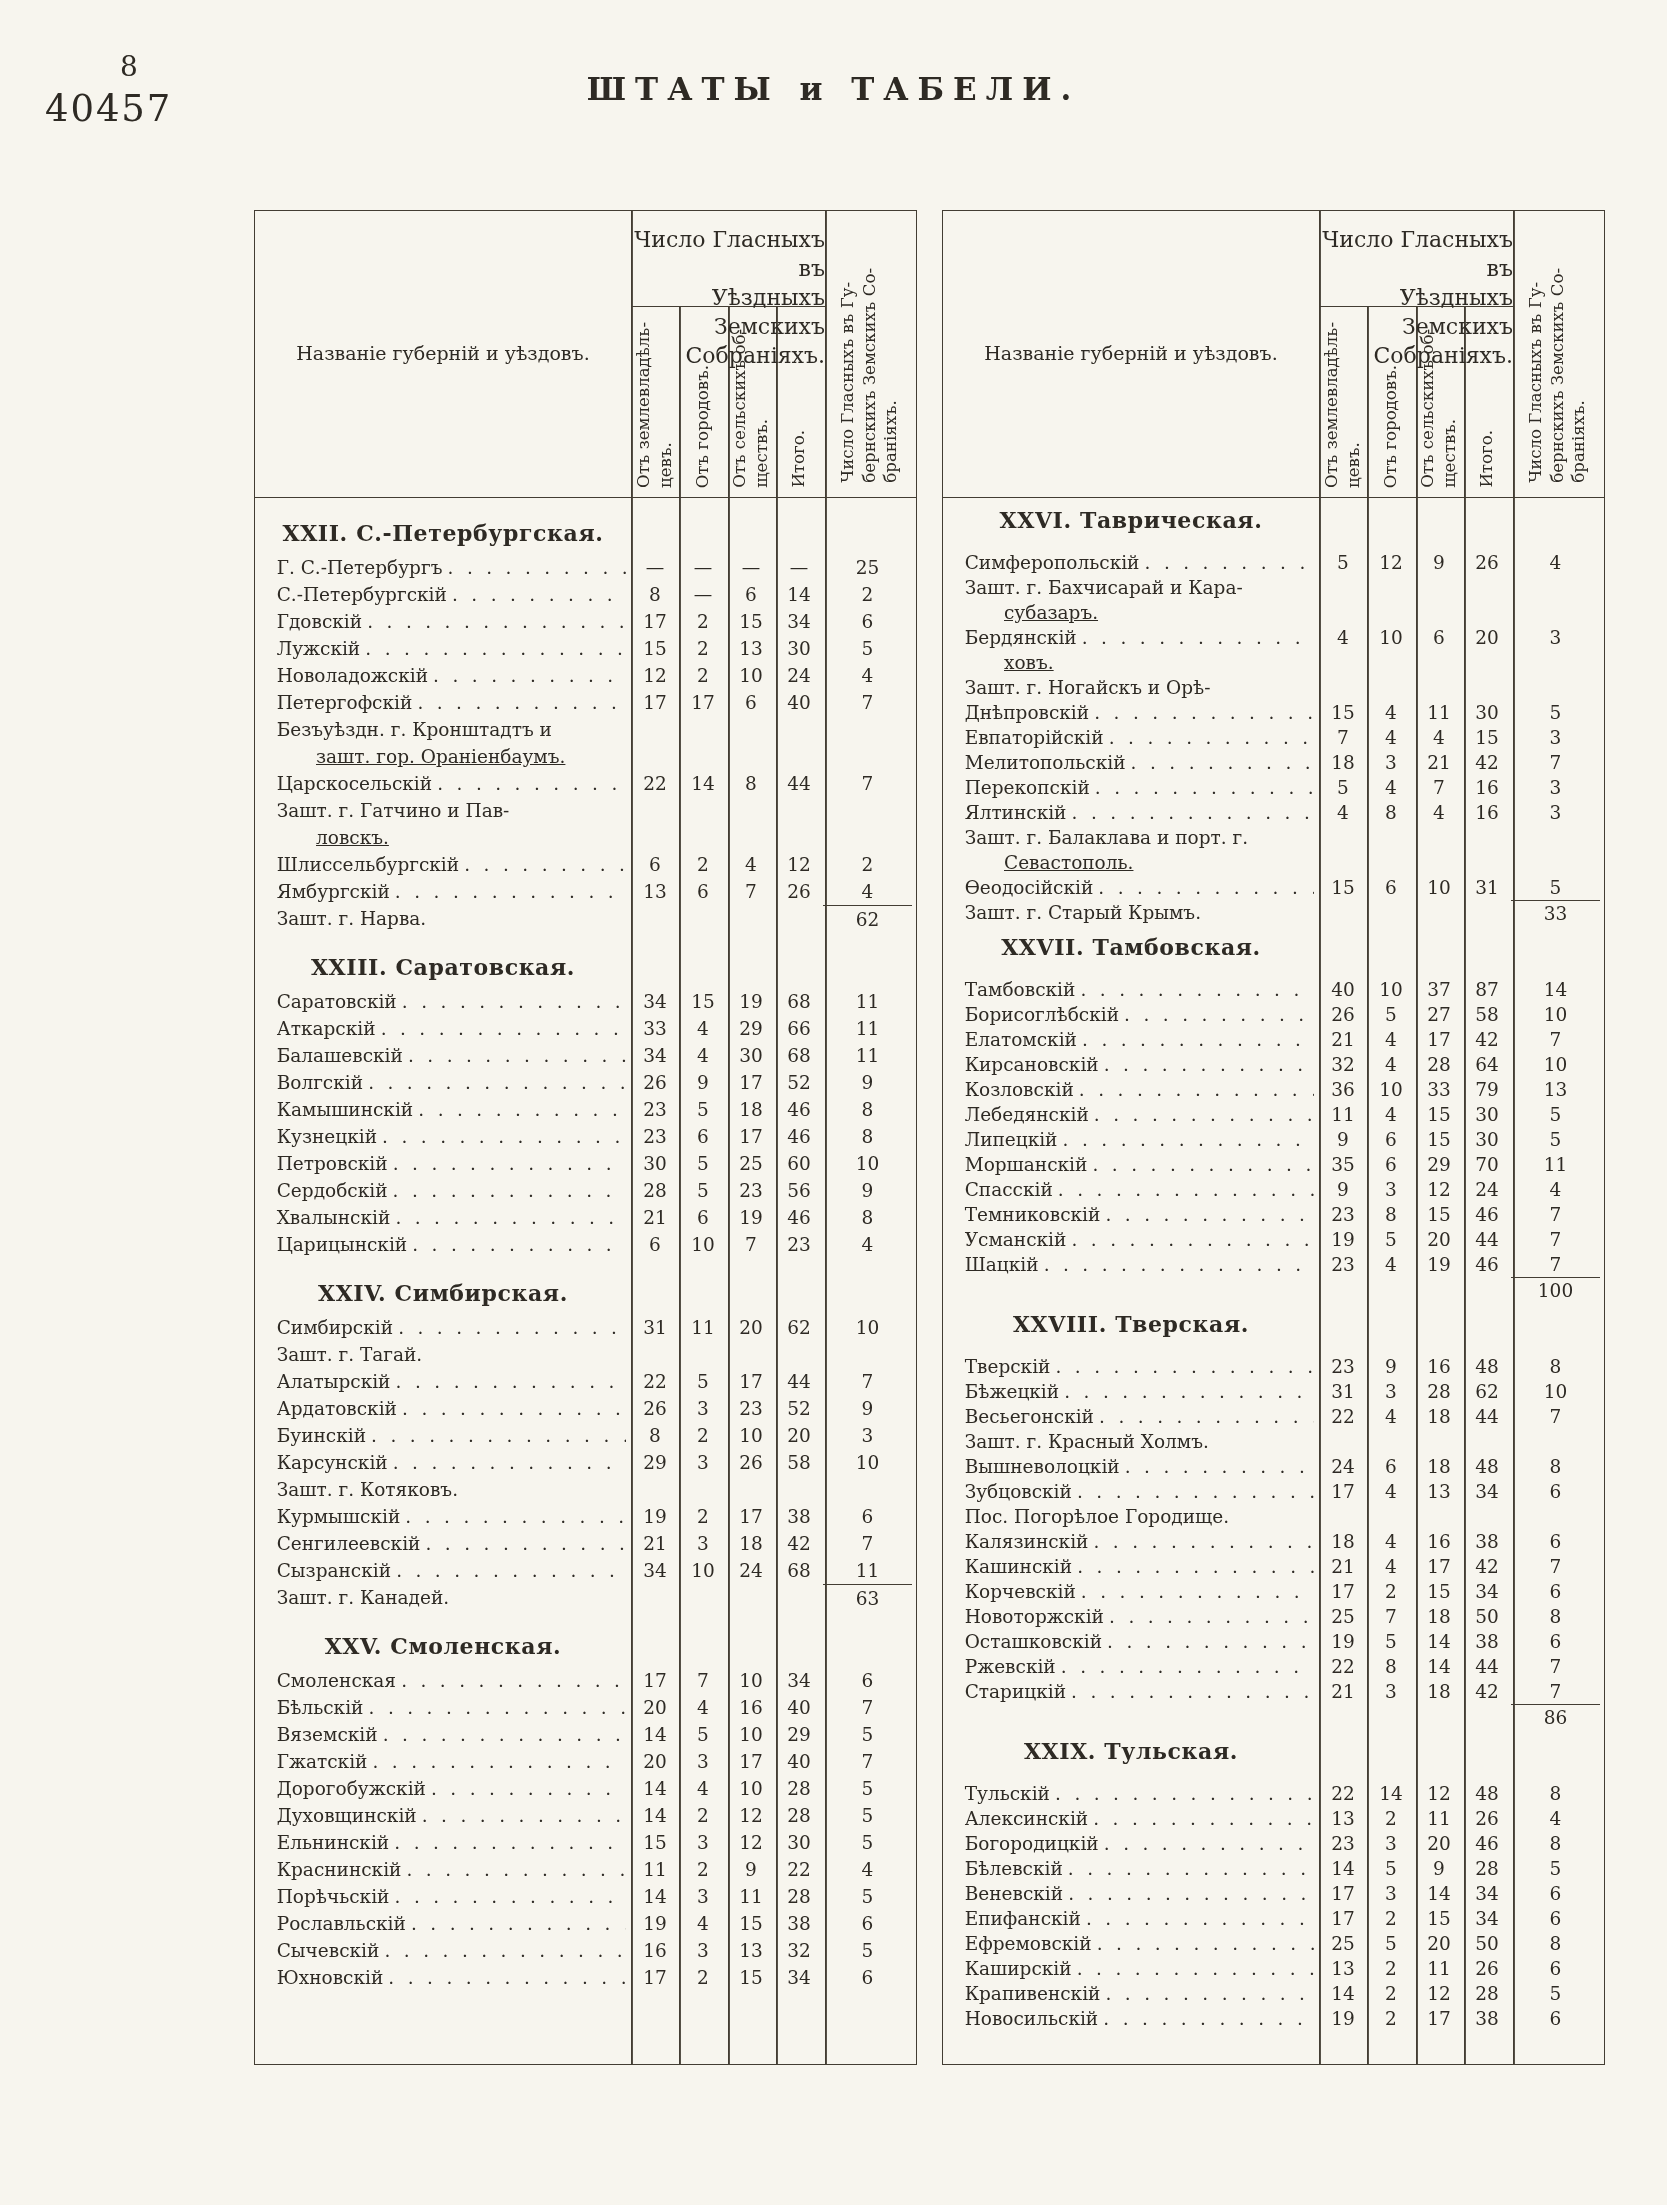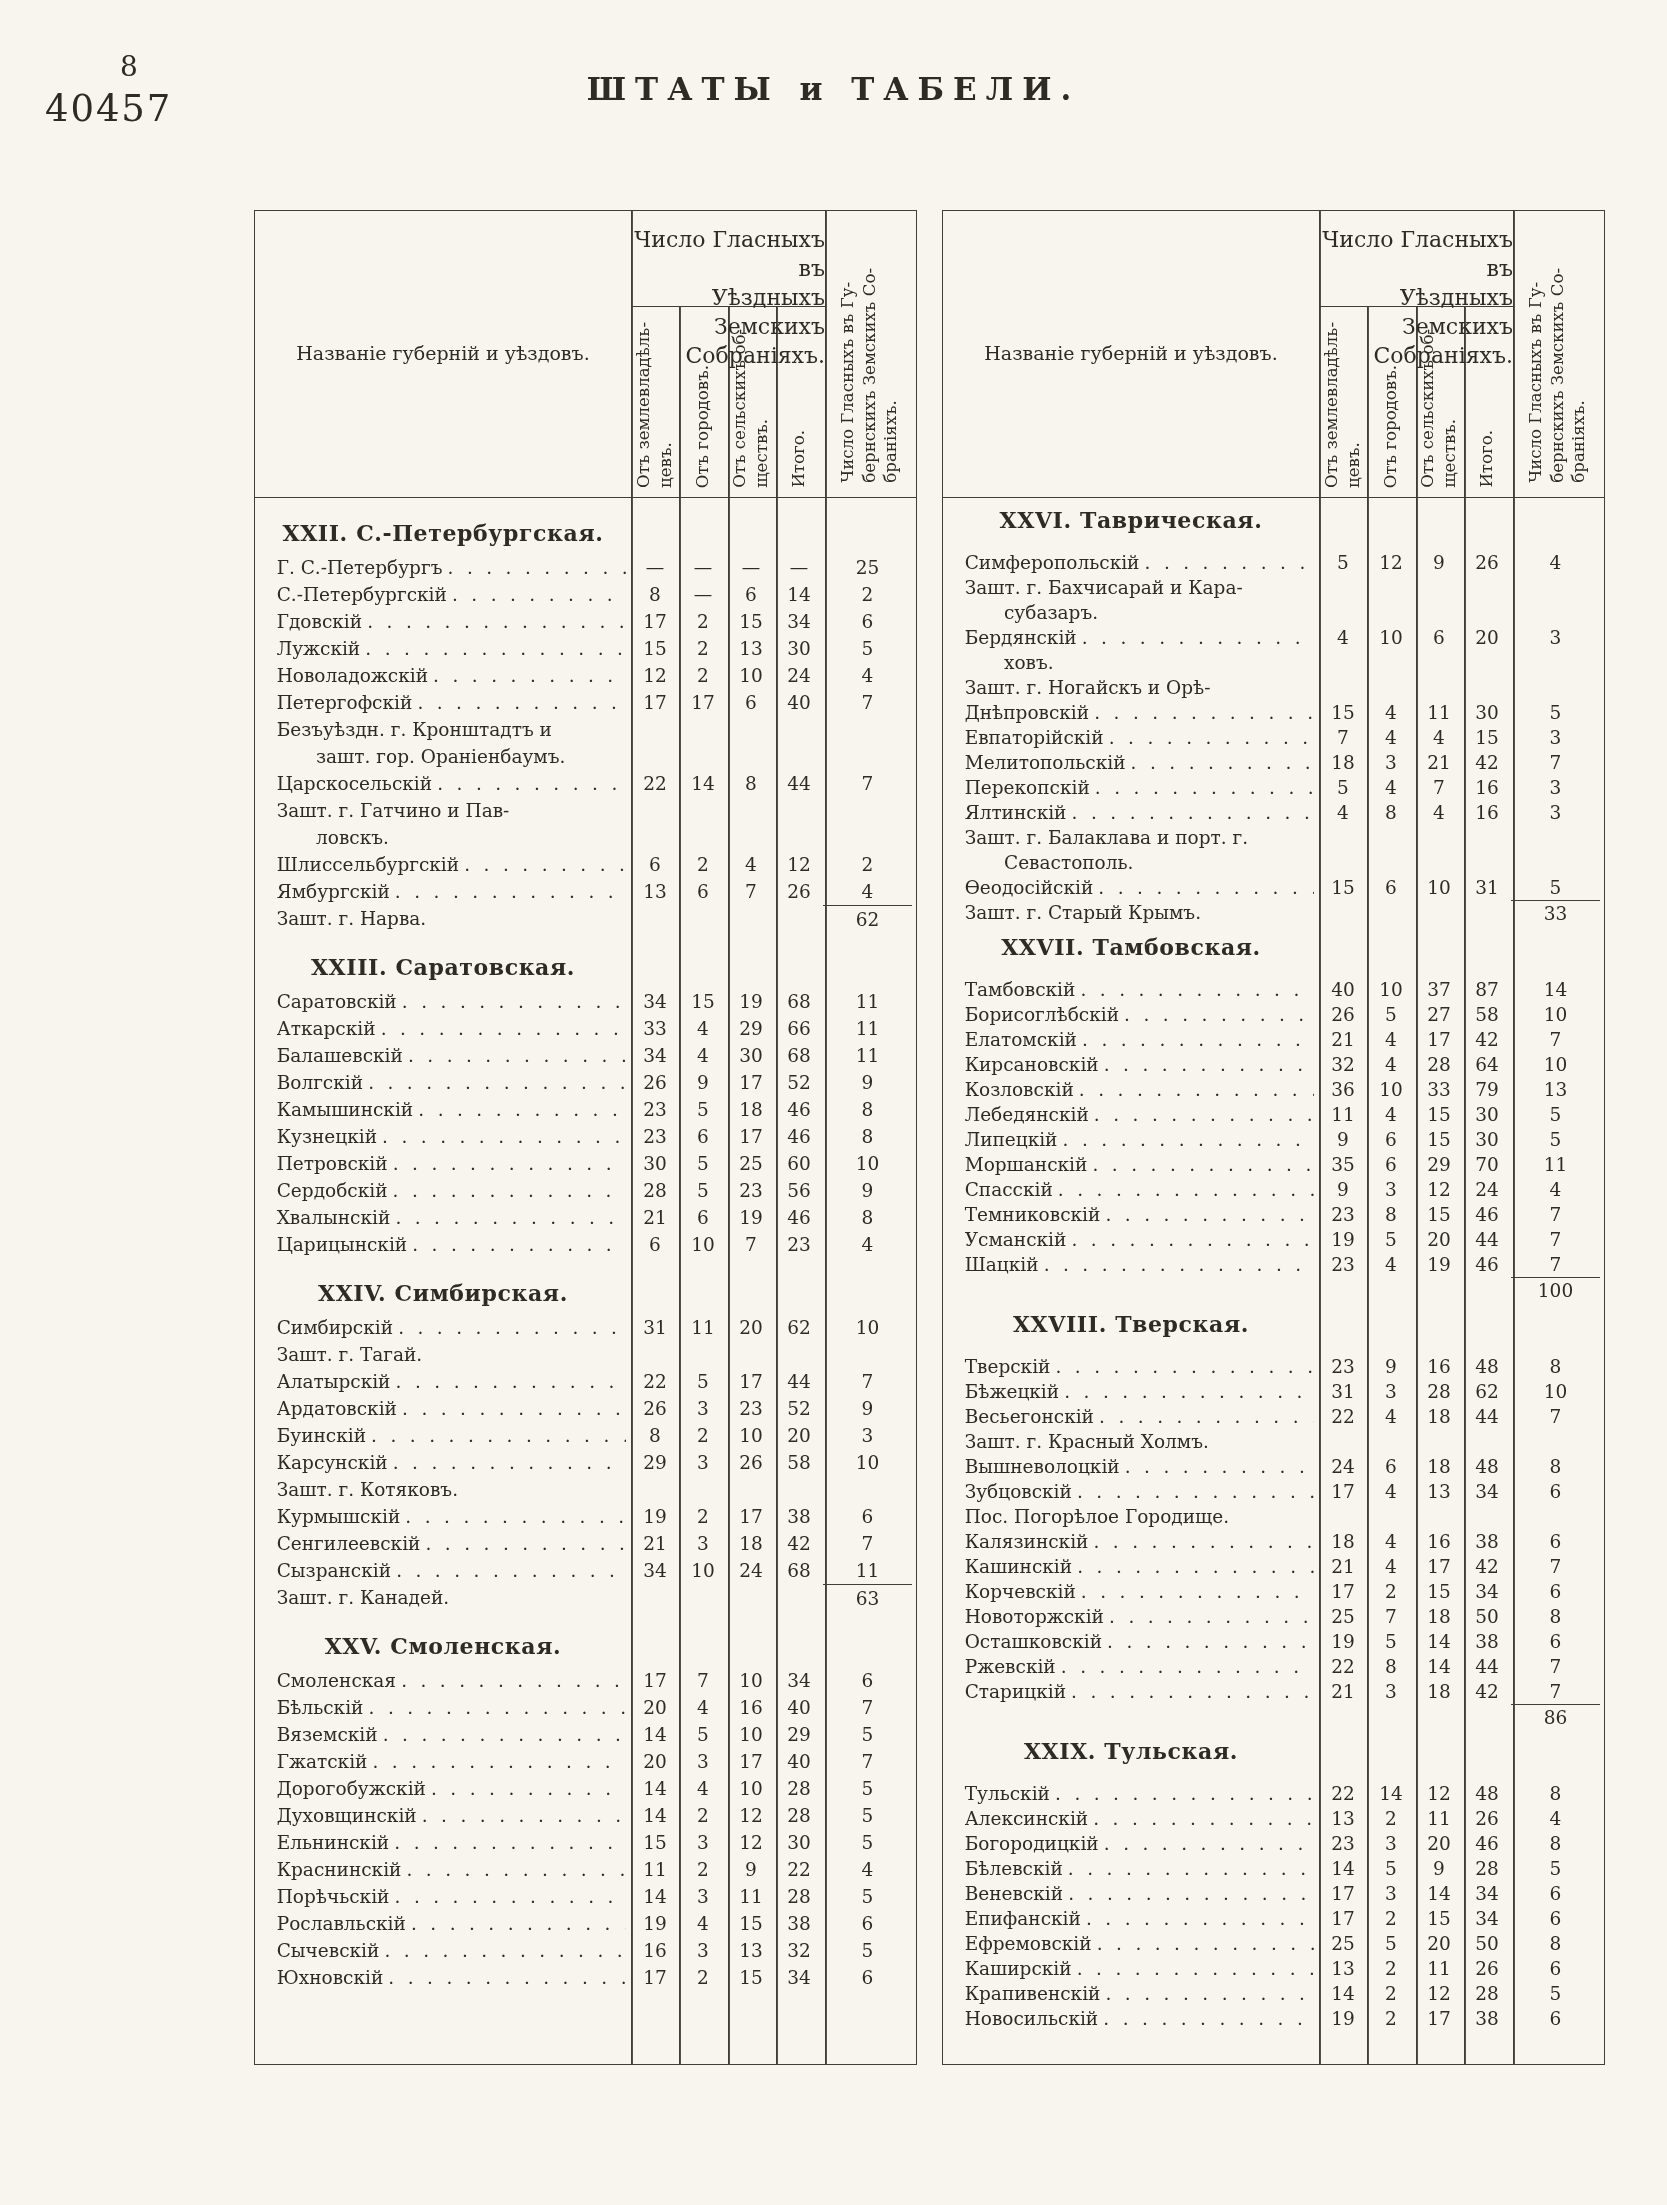--- a/index.html
+++ b/index.html
@@ -133,21 +133,21 @@
     font-size:22px;
     letter-spacing:0.6px;
   }
 
   .c-name {
     display:flex; align-items:center;
     padding-left:21.7px;
     overflow:hidden;
     white-space:nowrap;
   }
-  .c-name.indent { padding-left:61px; }
+  .c-name.indent { padding-left:61px;text-decoration:underline; }
   .nm { white-space:nowrap; }
   .lead {
     flex:1;
     overflow:hidden;
     white-space:nowrap;
     letter-spacing:3.8px;
     margin:0 5.1px;
   }
   .lead::before {
     content:". . . . . . . . . . . . . . . . . . . . . . . . . . . .";

